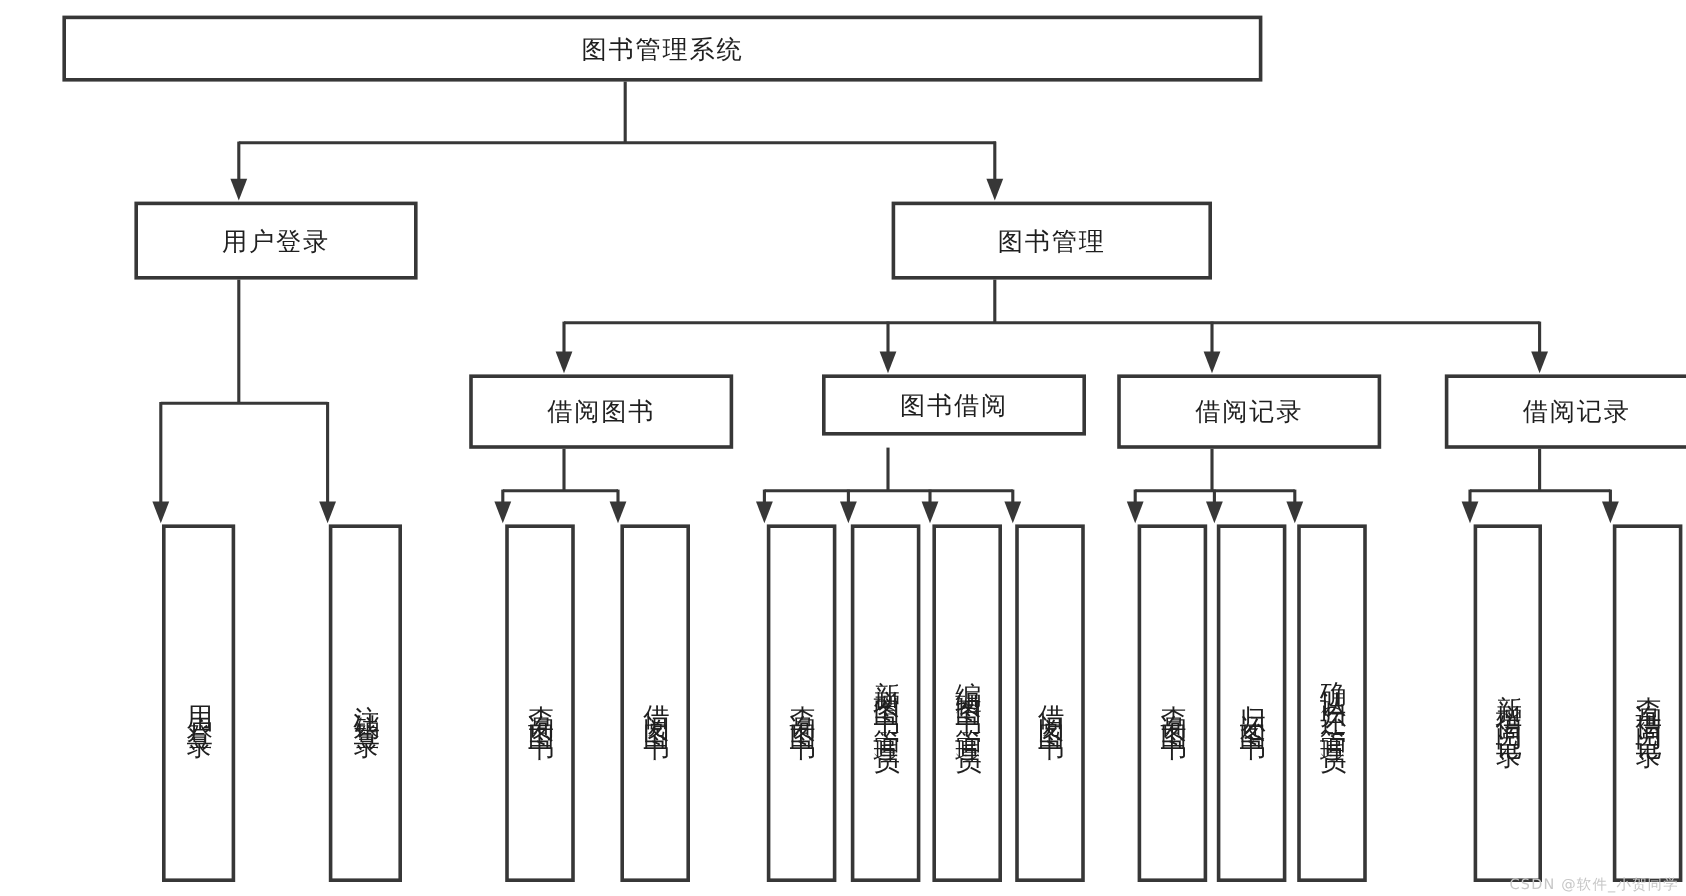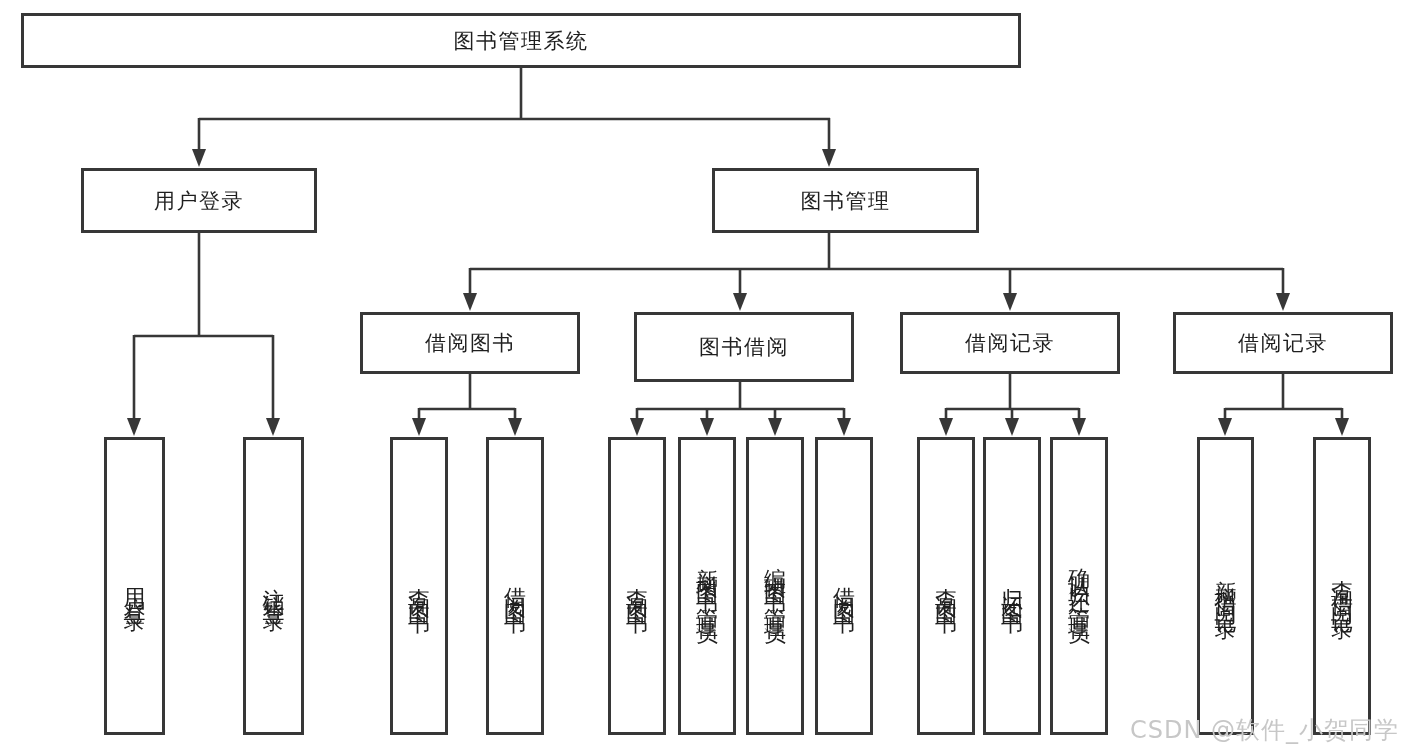--- a/index.html
+++ b/index.html
@@ -15,30 +15,31 @@
     pointer-events:none;
   }
   .connector-layer line{stroke:var(--line,#373737);stroke-width:2.6;}
   .connector-layer polygon{fill:var(--line,#373737);}
   .box{
     position:absolute;box-sizing:border-box;
     border:3px solid var(--box_border,#373737);
     background:var(--box_fill,#ffffff);
     display:flex;align-items:center;justify-content:center;
     color:var(--text,#1f1f1f);
+    margin-left:31px;
   }
   .hbox{font-size:21px;letter-spacing:1.5px;white-space:nowrap;}
   .vbox{
     top:437px;height:298px;
     writing-mode:vertical-rl;text-orientation:mixed;
     font-size:22px;letter-spacing:8px;line-height:1;
   }
   .watermark{
     position:absolute;right:6px;bottom:1px;
-    font-size:24px;letter-spacing:1px;
+    font-size:12px;letter-spacing:1px;
     color:var(--watermark,#c7c7c7);
     white-space:nowrap;
   }
 </style>
 </head>
 <body>
 
 <div class="canvas">
 
   <svg class="connector-layer" viewBox="0 0 1405 747" aria-hidden="true">
@@ -116,21 +117,21 @@
       <polygon points="1335,418 1349,418 1342,436"></polygon>
     </g>
   </svg>
 
   <div class="box hbox" style="left:21px;top:13px;width:1000px;height:55px">图书管理系统</div>
 
   <div class="box hbox" style="left:81px;top:168px;width:236px;height:65px">用户登录</div>
   <div class="box hbox" style="left:712px;top:168px;width:267px;height:65px">图书管理</div>
 
   <div class="box hbox" style="left:360px;top:312px;width:220px;height:62px">借阅图书</div>
-  <div class="box hbox" style="left:634px;top:312px;width:220px;height:70px">图书借阅</div>
+  <div class="box hbox" style="left:654px;top:312px;width:220px;height:51px">图书借阅</div>
   <div class="box hbox" style="left:900px;top:312px;width:220px;height:62px">借阅记录</div>
   <div class="box hbox" style="left:1173px;top:312px;width:220px;height:62px">借阅记录</div>
 
   <div class="box vbox" style="left:104px;width:61px">用户登录</div>
   <div class="box vbox" style="left:243px;width:61px">注销登录</div>
 
   <div class="box vbox" style="left:390px;width:58px">查询图书</div>
   <div class="box vbox" style="left:486px;width:58px">借阅图书</div>
 
   <div class="box vbox" style="left:608px;width:58px">查询图书</div>

